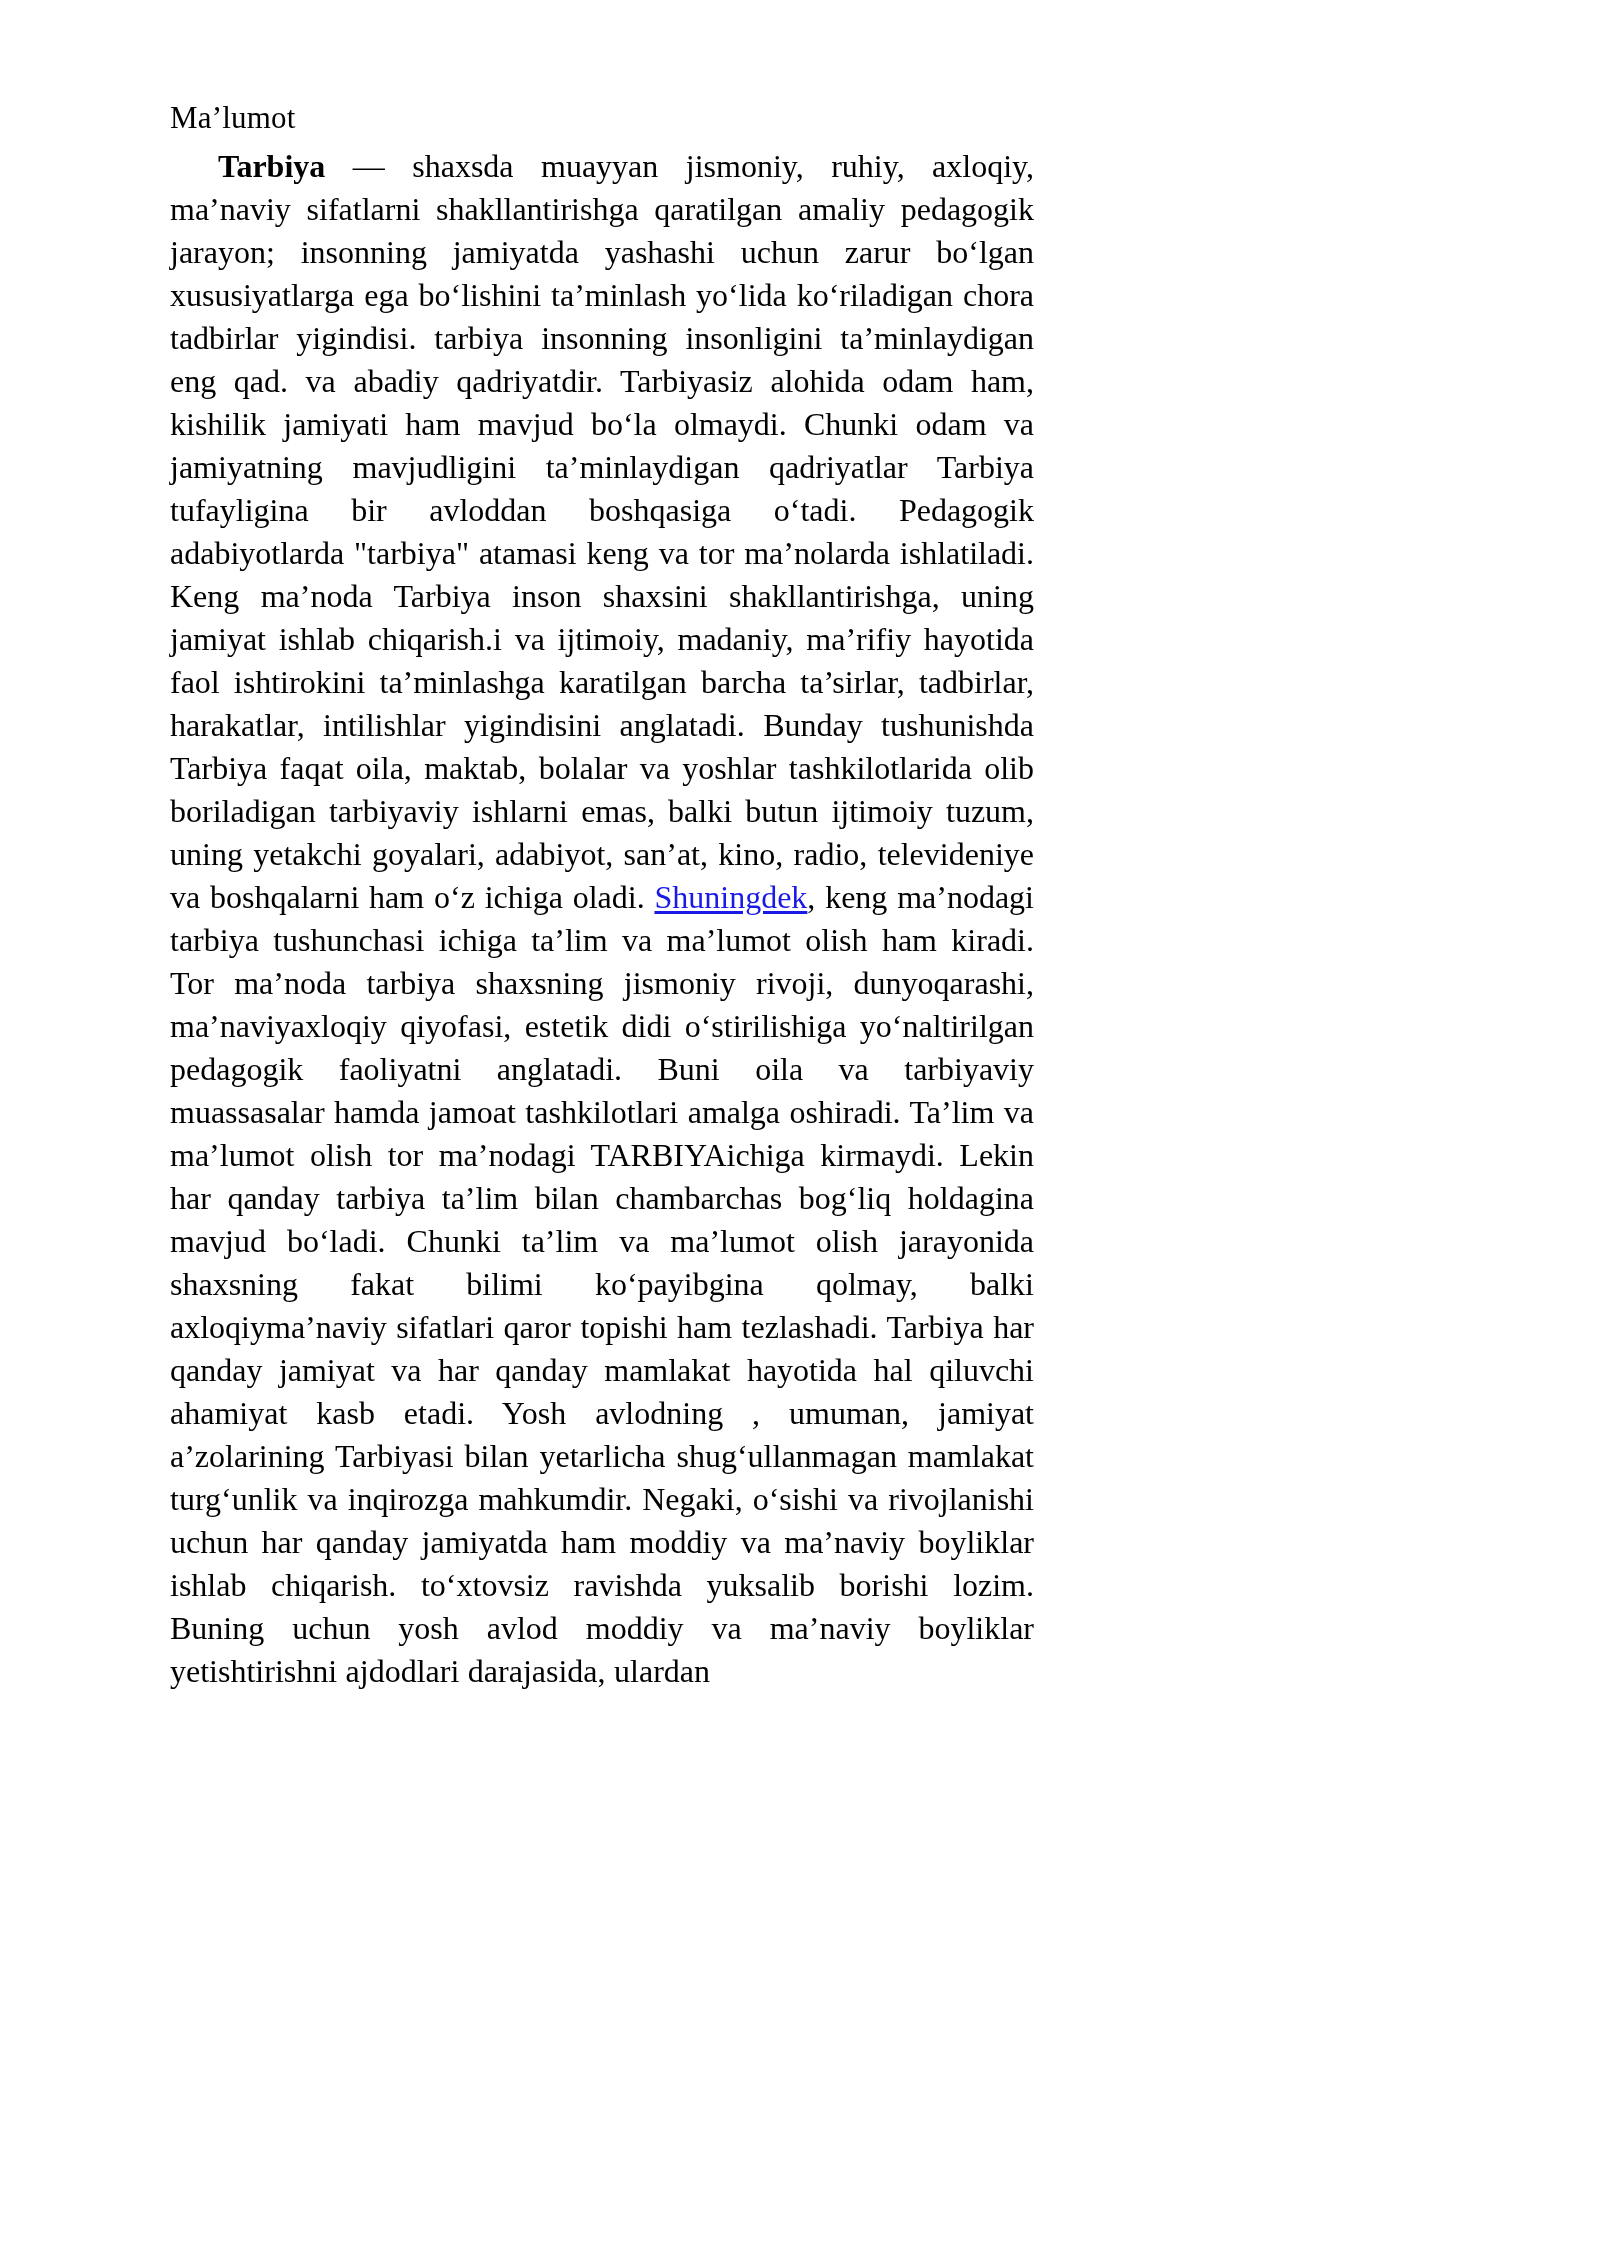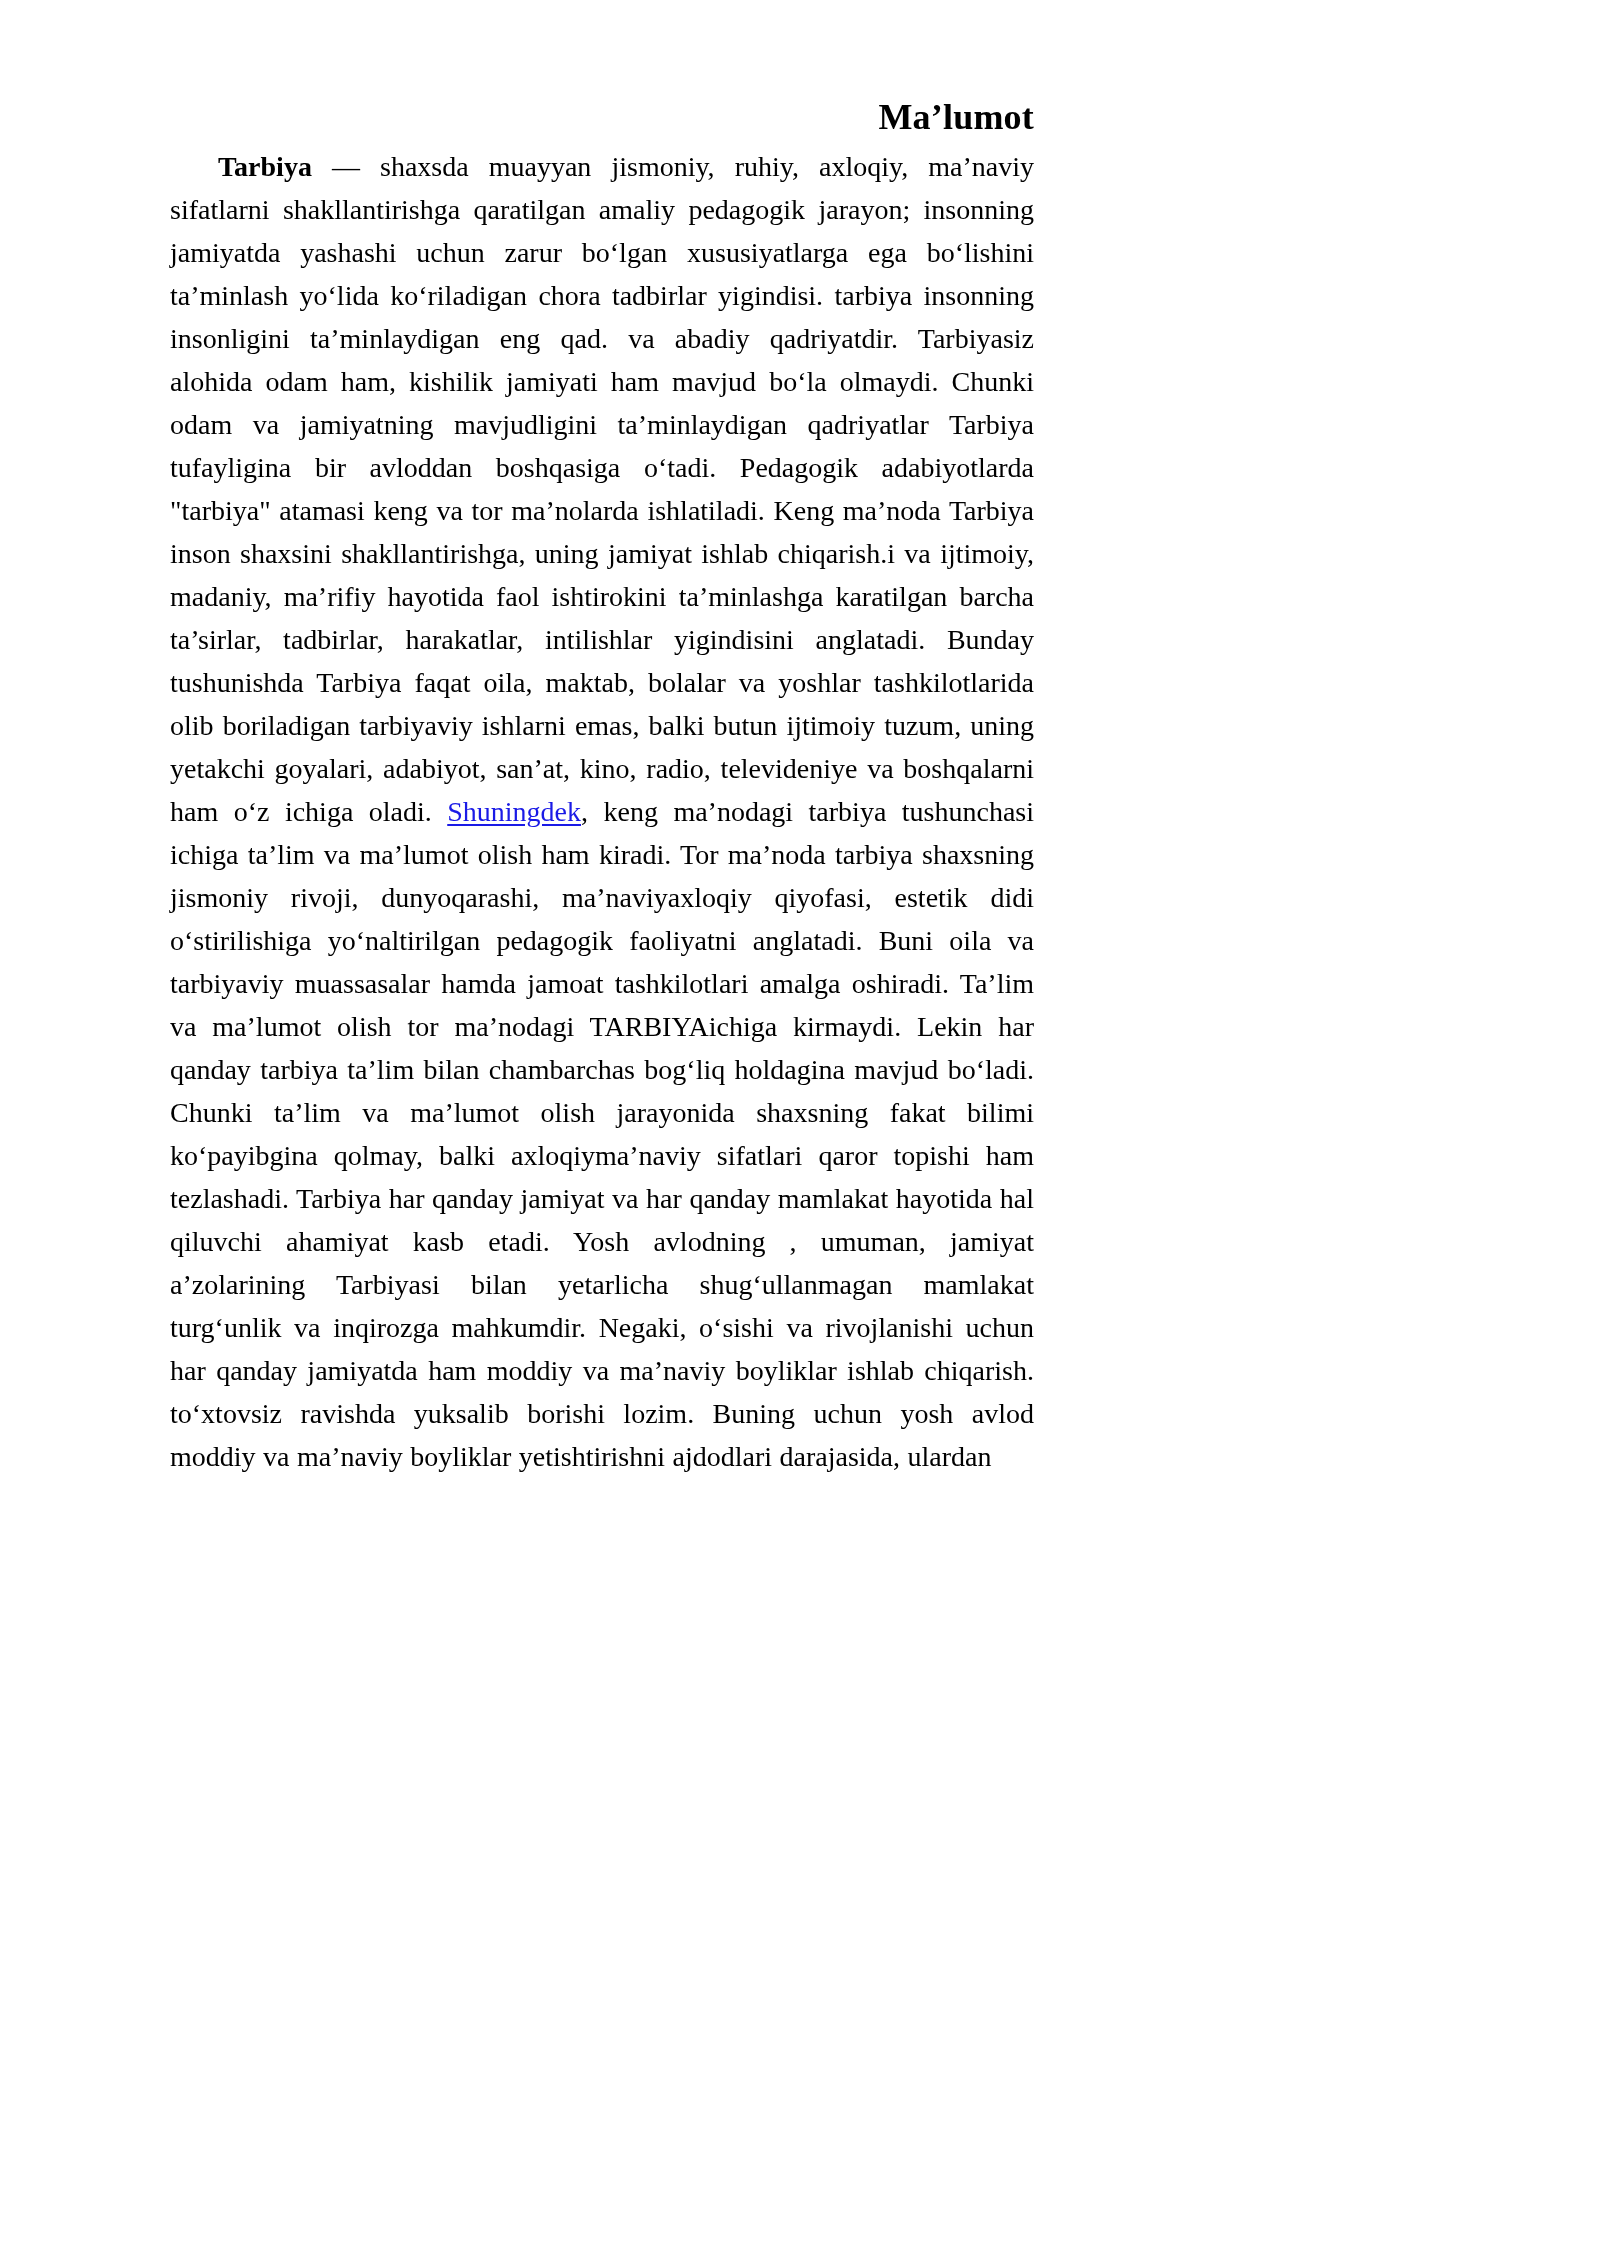--- a/index.html
+++ b/index.html
@@ -19,30 +19,30 @@
     box-sizing: border-box;
     overflow: hidden;
   }
   .content {
     position: absolute;
     left: 170px;
     top: 96px;
     width: 864px;
   }
   .doc-title {
-    text-align: right;
-    font-weight: bold;
-    font-size: 36px;
+    text-align: left;
+    font-weight: normal;
+    font-size: 31px;
     line-height: 43px;
     margin: 0 0 6px 0;
     letter-spacing: 0.2px;
   }
   .body-paragraph {
     margin: 0;
-    font-size: 28px;
+    font-size: 32px;
     line-height: 43px;
     text-align: justify;
     text-justify: inter-word;
     text-indent: 48px;
     word-spacing: 0.5px;
     hyphens: none;
   }
   .lead-term {
     font-weight: bold;
   }

